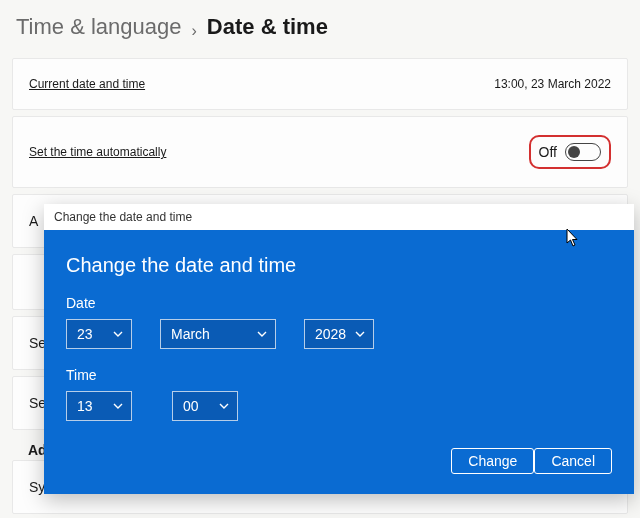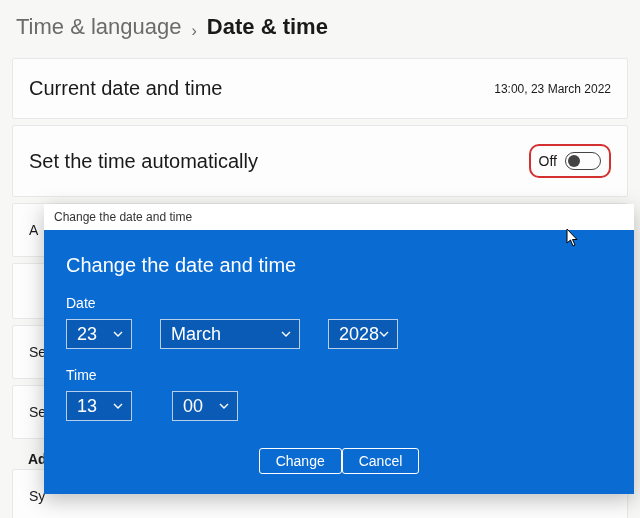--- a/index.html
+++ b/index.html
@@ -36,21 +36,21 @@
     border: 1px solid #e8e8e8;
     border-radius: 2px;
     padding: 18px 16px;
     display: flex;
     align-items: center;
     justify-content: space-between;
     margin-bottom: 6px;
     font-size: 14px;
     color: #1a1a1a;
   }
-  .card .label { font-size: 20px; }
+  .card .label { font-size: 12px; text-decoration: underline; }
   .card .value { font-size: 12px; color: #1a1a1a; }
 
   
   .auto-card .right {
     display: flex;
     align-items: center;
     gap: 10px;
   }
   .toggle-wrap {
     display: flex;
@@ -134,36 +134,36 @@
     display: flex;
     gap: 28px;
     margin-bottom: 18px;
   }
   .select {
     display: flex;
     align-items: center;
     justify-content: space-between;
     border: 1px solid rgba(255,255,255,0.7);
     background: #0a5bb5;
-    font-size: 18px;
+    font-size: 14px;
     color: #fff;
     height: 30px;
     padding: 0 8px 0 10px;
   }
   .sel-sm { width: 66px; }
-  .sel-md { width: 140px; }
+  .sel-md { width: 116px; }
   .sel-mm { width: 66px; margin-left: 12px; }
   .sel-yr { width: 70px; }
   .chev-down {
     display: inline-block;
   }
   .chev-down svg { display: block; }
   .btn-row {
     display: flex;
-    justify-content: center;
+    justify-content: flex-end;
     margin-top: 27px;
   }
   .btn {
     border: 1.5px solid #fff;
     border-radius: 3px;
     background: transparent;
     color: #fff;
     font-size: 14px;
     padding: 4px 16px;
     text-align: center;

